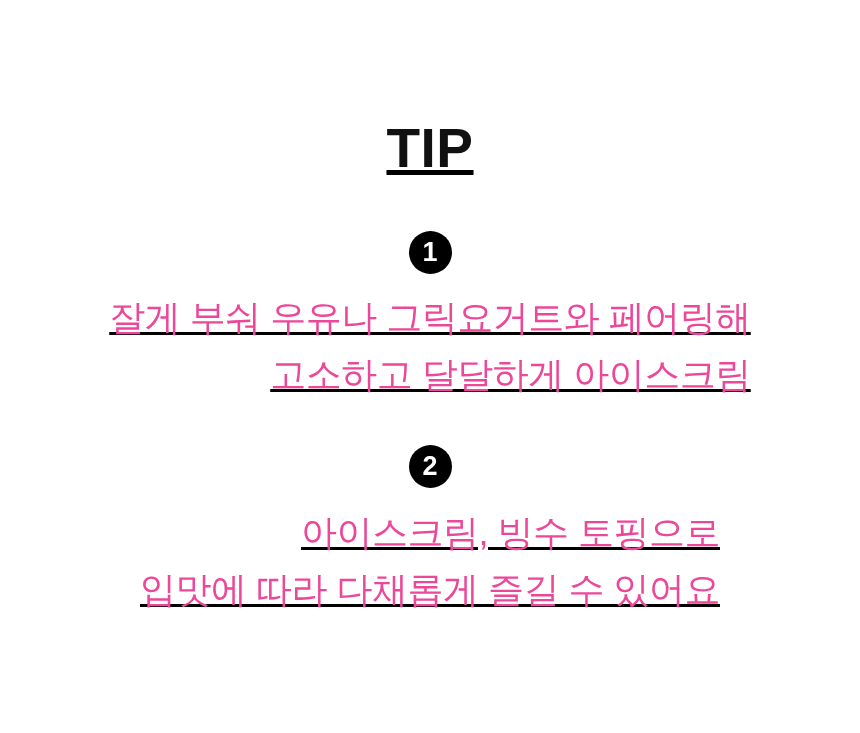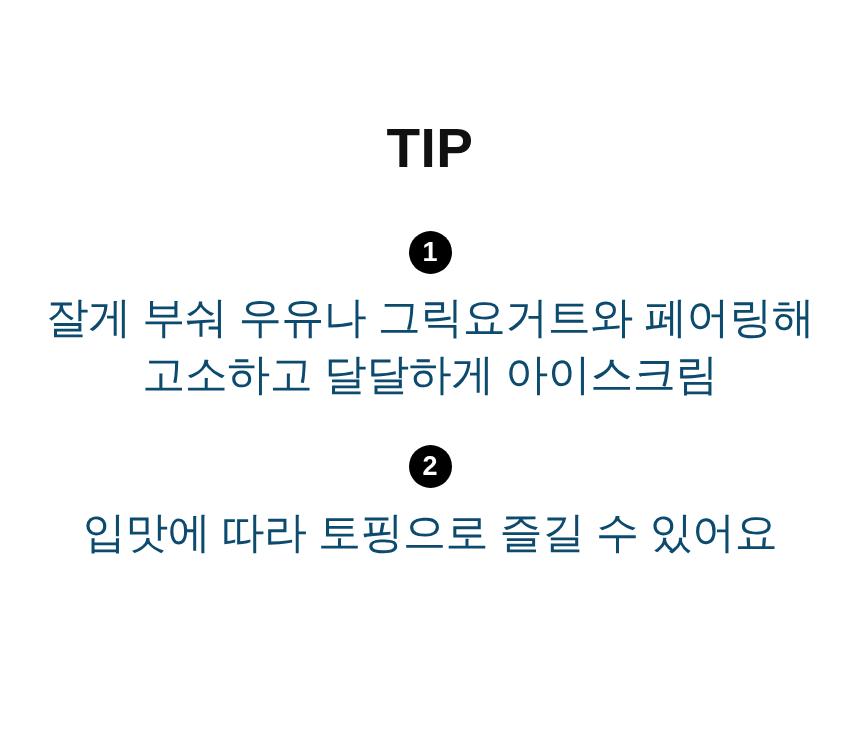--- a/index.html
+++ b/index.html
@@ -13,20 +13,21 @@
     font-family: "Liberation Sans", "DejaVu Sans", sans-serif;
     overflow: hidden;
   }
   .tip-page {
     width: 860px;
     height: 733px;
     display: flex;
     flex-direction: column;
     align-items: center;
     box-sizing: border-box;
+    text-decoration: underline;
   }
   .tip-title {
     margin-top: 120px;
     font-size: 55px;
     line-height: 56px;
     font-weight: 800;
     color: #111111;
     letter-spacing: 0.5px;
     text-align: center;
   }
@@ -39,25 +40,25 @@
     display: flex;
     align-items: center;
     justify-content: center;
     font-size: 27px;
     font-weight: 600;
     line-height: 1;
   }
   .badge-1 { margin-top: 55px; }
   .badge-2 { margin-top: 42px; }
   .tip-text {
-    font-size: 43px;
+    font-size: 36px;
     line-height: 57px;
     font-weight: 500;
-    color: #0c4a6e;
-    text-align: center;
+    color: #ec4899;
+    text-align: right;
     letter-spacing: -0.5px;
     white-space: nowrap;
   }
   .text-1 { margin-top: 15px; }
   .text-2 { margin-top: 16px; }
 </style>
 </head>
 <body>
 
 <div class="tip-page">
@@ -71,16 +72,17 @@
   <div class="tip-text text-1">
     <div>잘게 부숴 우유나 그릭요거트와 페어링해</div>
     <div>고소하고 달달하게 아이스크림</div>
   </div>
 
   <div class="tip-badge badge-2">
     <span>2</span>
   </div>
 
   <div class="tip-text text-2">
-    <div>입맛에 따라 토핑으로 즐길 수 있어요</div>
+    <div>아이스크림, 빙수 토핑으로</div>
+    <div>입맛에 따라 다채롭게 즐길 수 있어요</div>
   </div>
 
 </div>
 
 </body></html>

